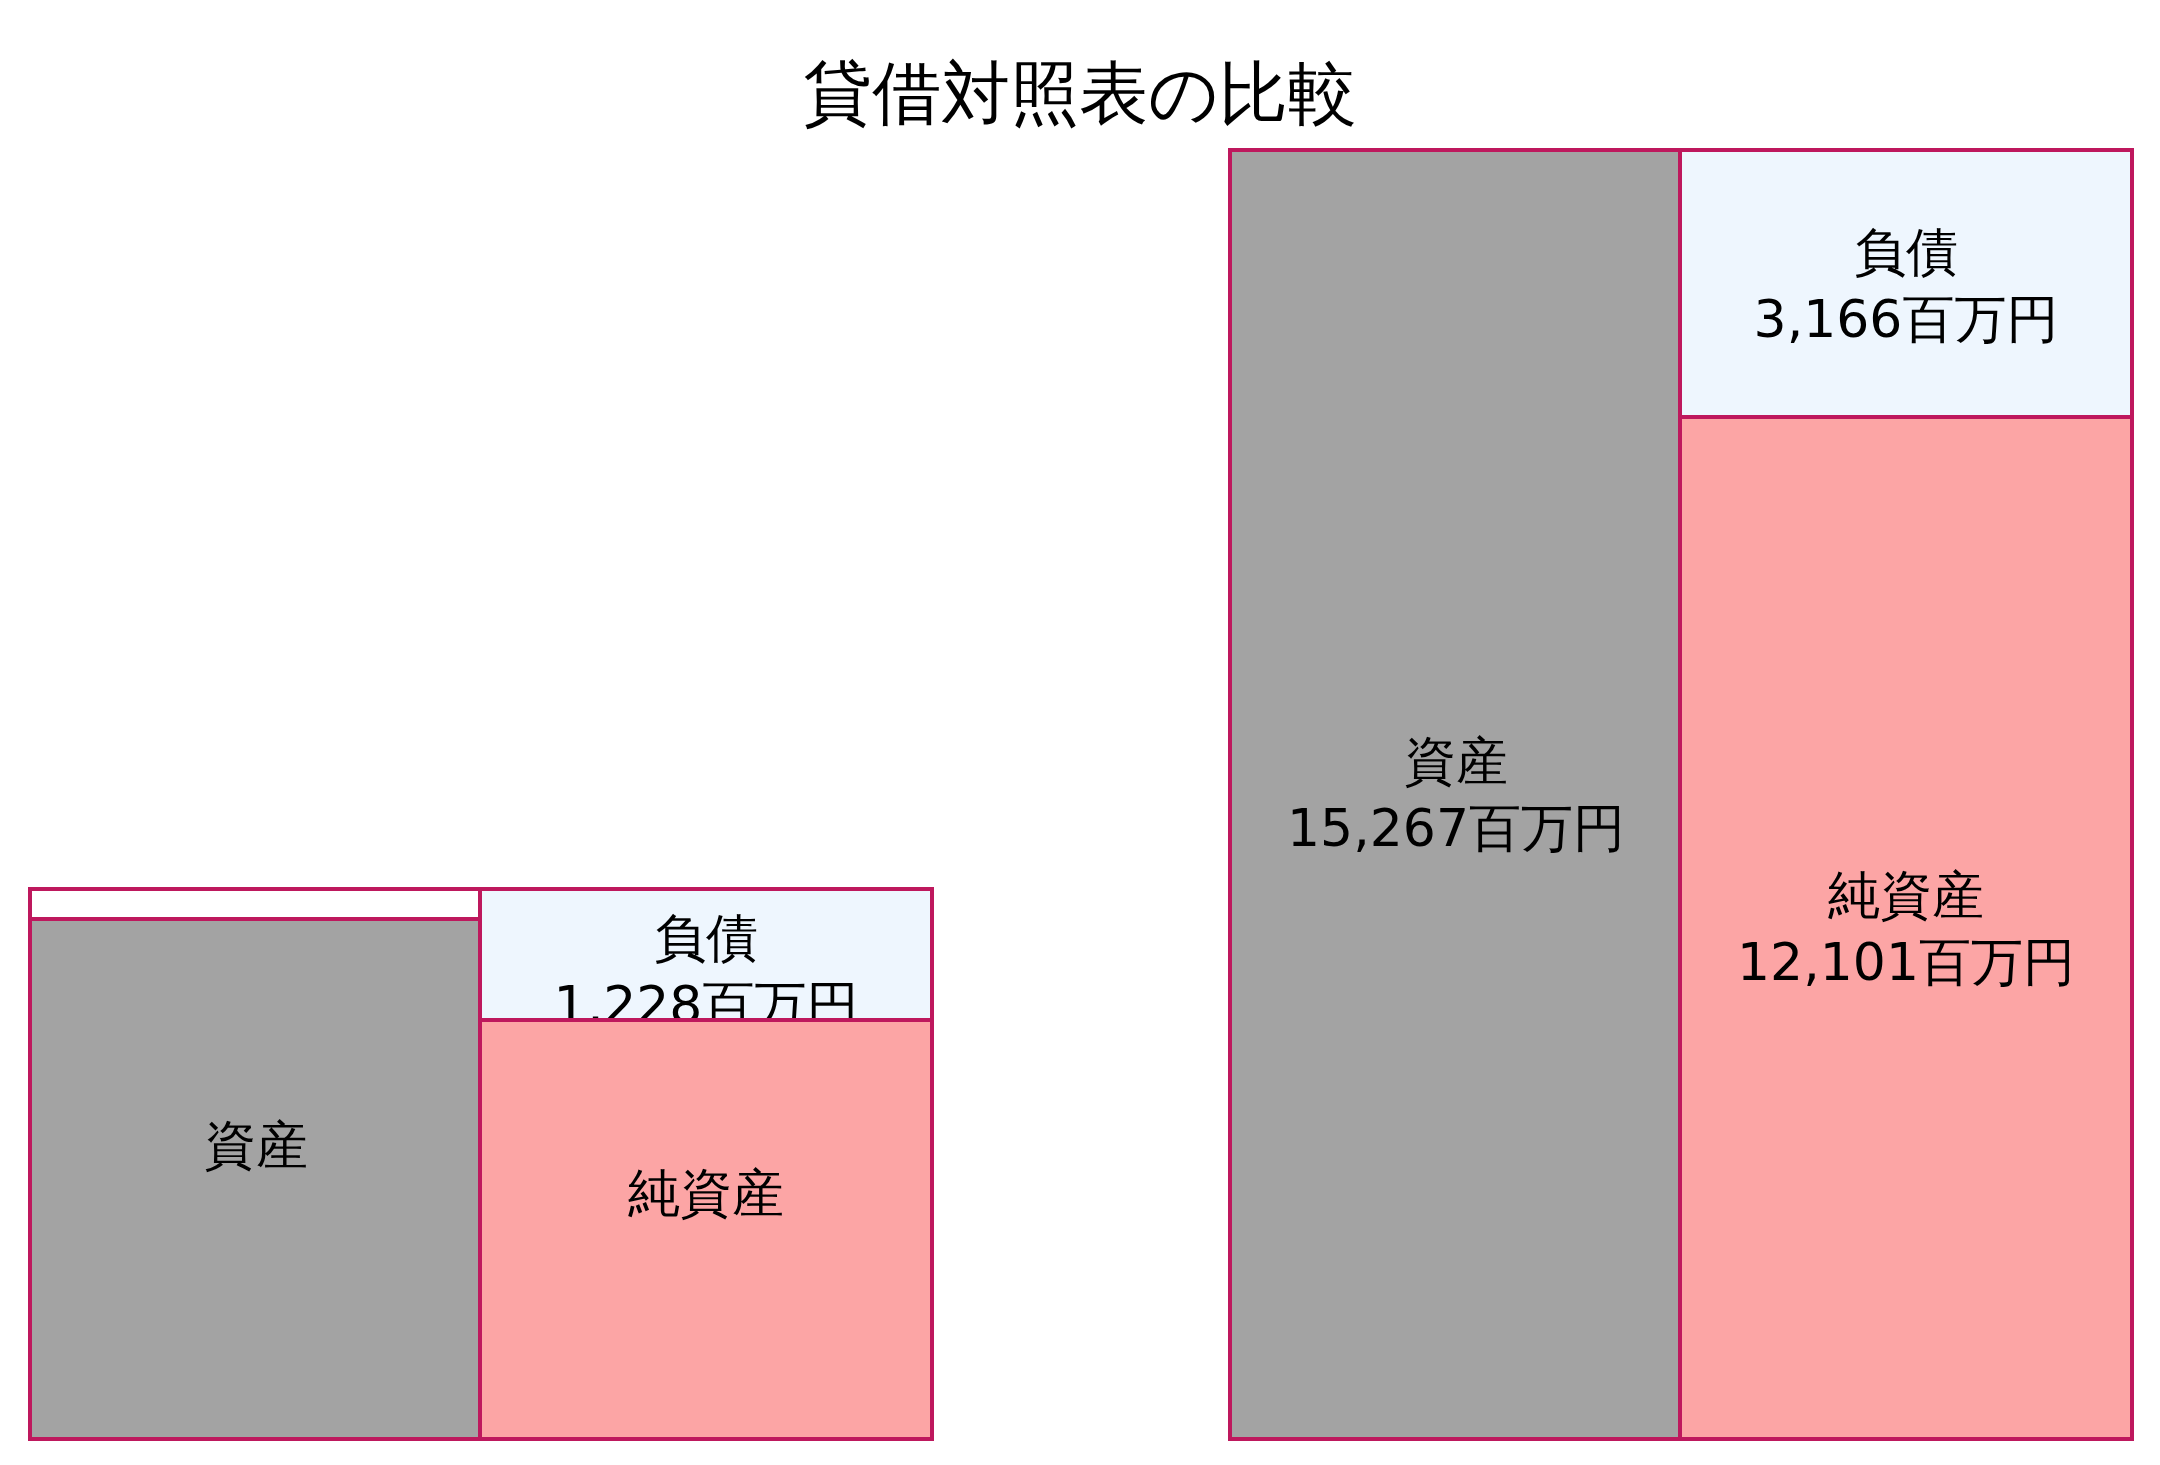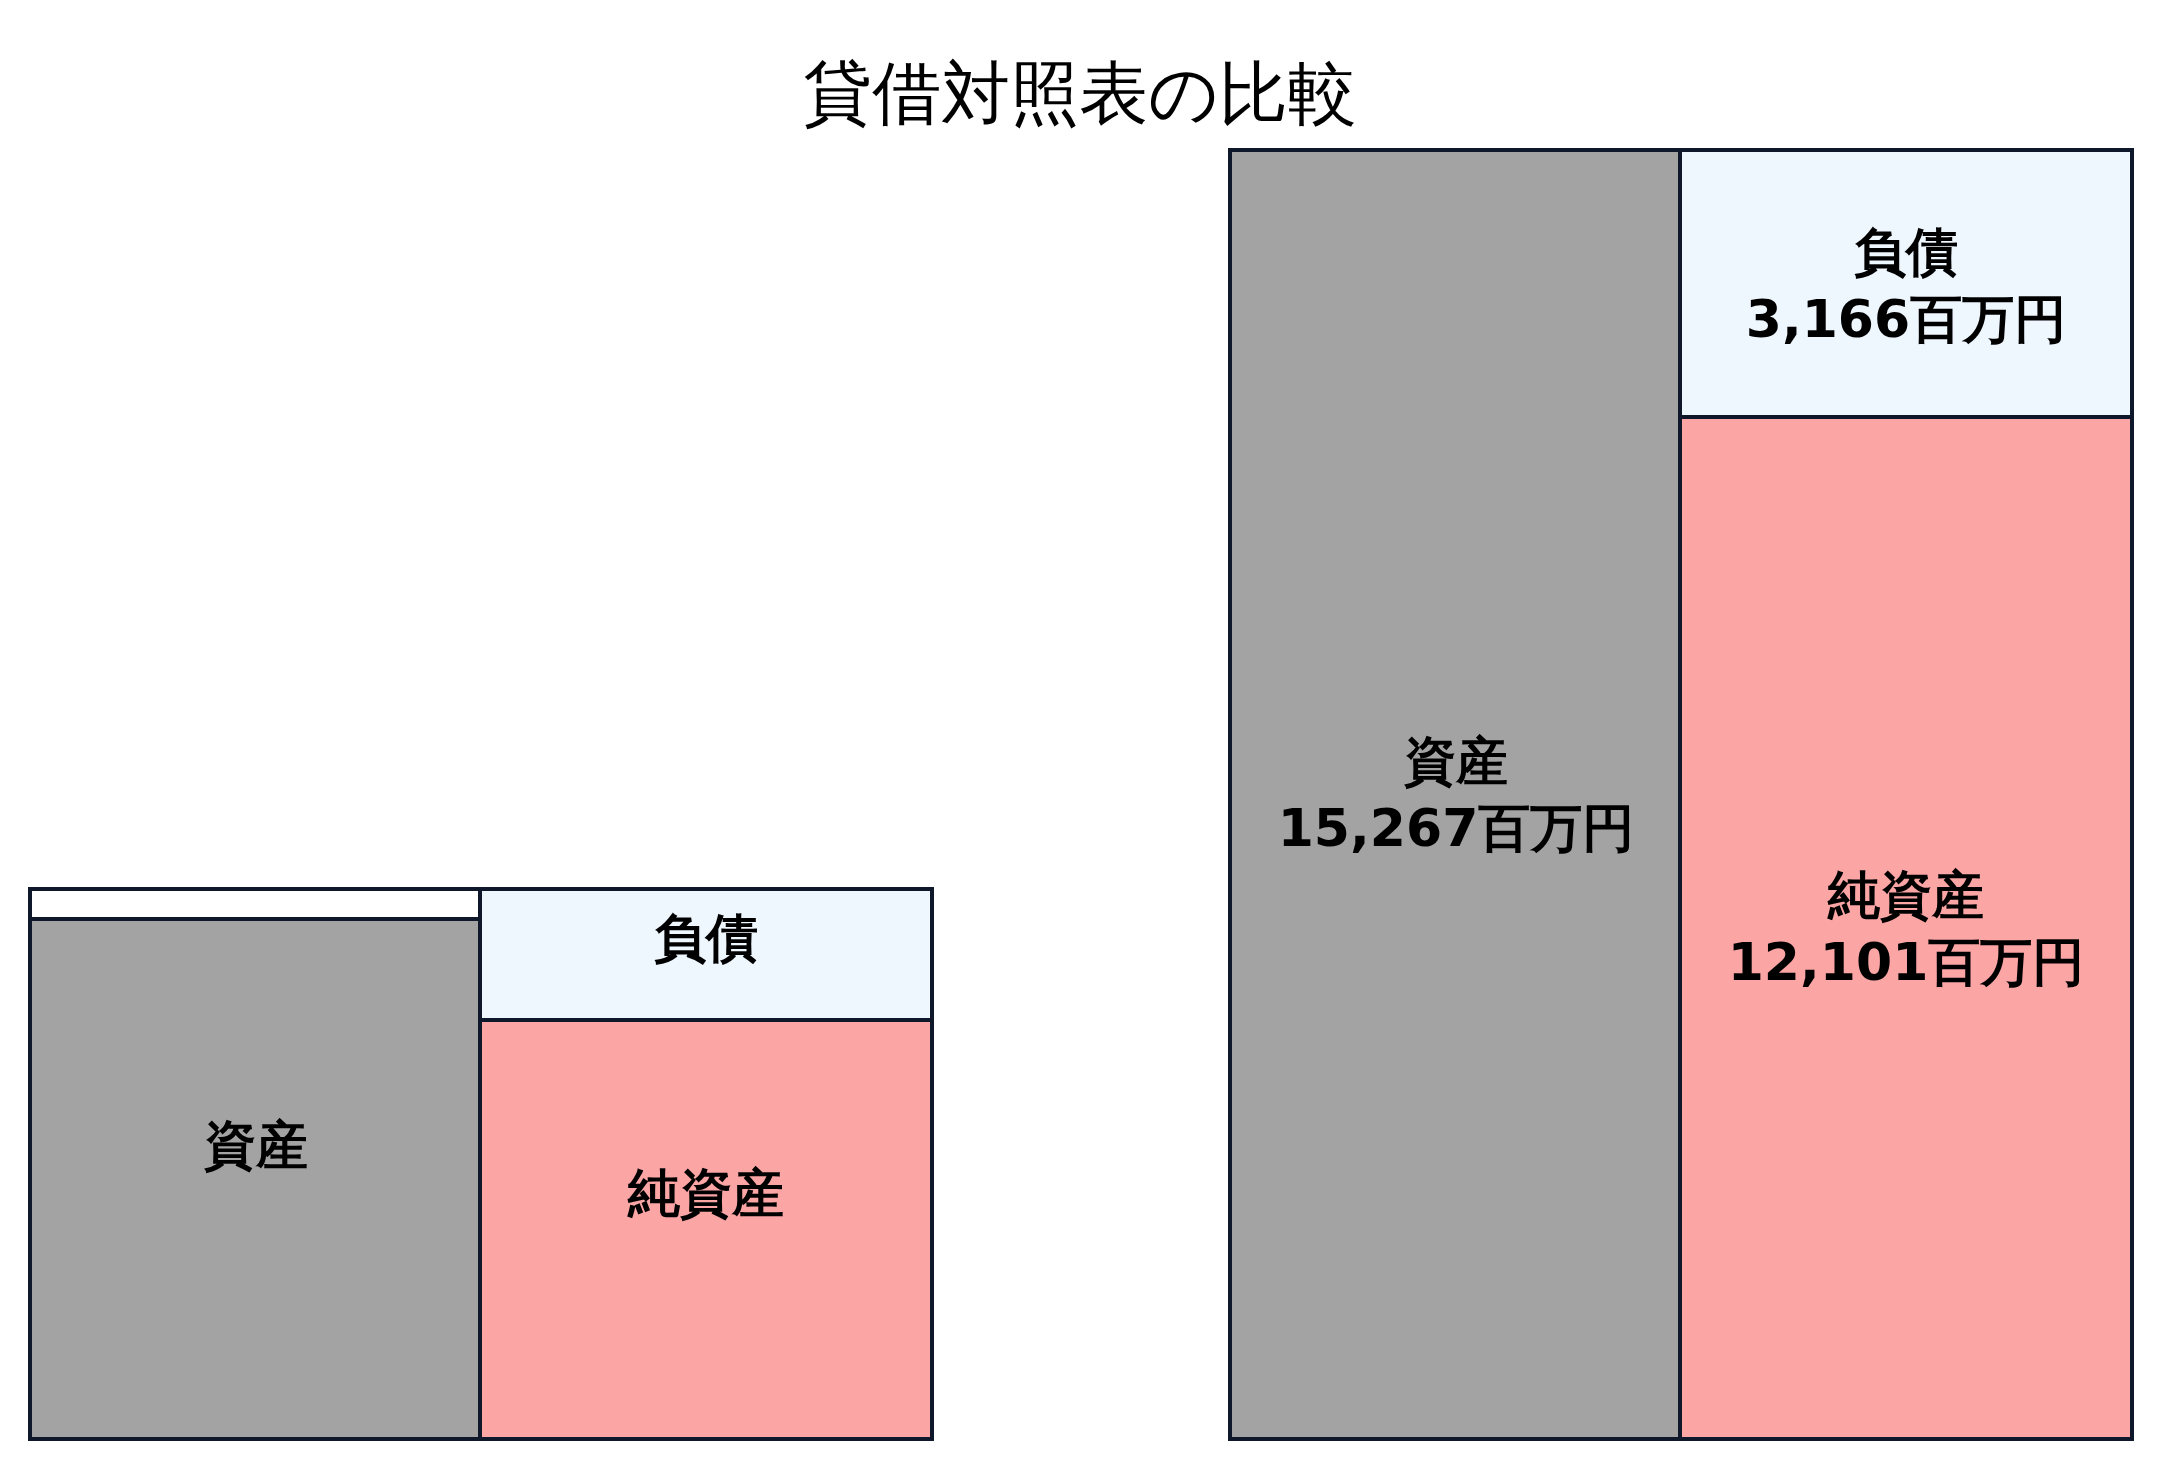--- a/index.html
+++ b/index.html
@@ -7,21 +7,21 @@
     width: 2160px; height: 1465px; position: relative; overflow: hidden;
     font-family: "DejaVu Sans", "Liberation Sans", sans-serif; color: #000;
   }
   .title {
     position: absolute; left: 0; top: 38px; width: 2160px;
     text-align: center; font-size: 69px; line-height: 110px;
     font-weight: normal;
   }
   .box {
     position: absolute; box-sizing: border-box;
-    border: 4px solid #0f172a; overflow: hidden; font-weight: bold;
+    border: 4px solid #be185d; overflow: hidden;
   }
   .asset { background: #a3a3a3; }
   .liab  { background: #EEF6FE; }
   .net   { background: #fca5a5; }
   .blank { background: #FFFFFF; }
   .lbl {
     position: absolute; left: 0; width: 100%; text-align: center;
     font-size: 52px; line-height: 67px; white-space: nowrap;
   }
   .lbl div { display: block; }
@@ -35,20 +35,21 @@
 
   <div class="box blank" style="left:28px; top:887px; width:456px; height:36px;"></div>
   <div class="box asset" style="left:28px; top:917px; width:456px; height:524px;">
     <div class="lbl" style="top:191px;">
       <div>資産</div>
     </div>
   </div>
   <div class="box liab" style="left:478px; top:887px; width:456px; height:137px;">
     <div class="lbl" style="top:14px;">
       <div>負債</div>
+      <div>1,228百万円</div>
     </div>
   </div>
   <div class="box net" style="left:478px; top:1018px; width:456px; height:423px;">
     <div class="lbl" style="top:138px;">
       <div>純資産</div>
     </div>
   </div>
 </div>
 
 <div>

